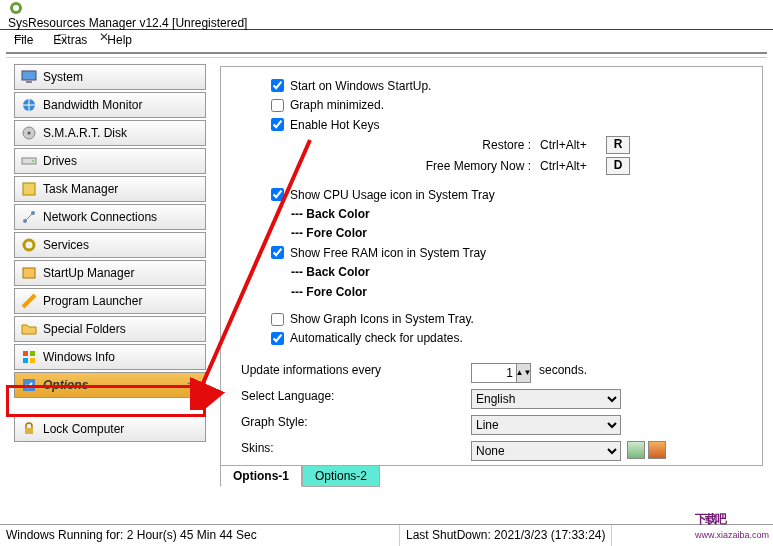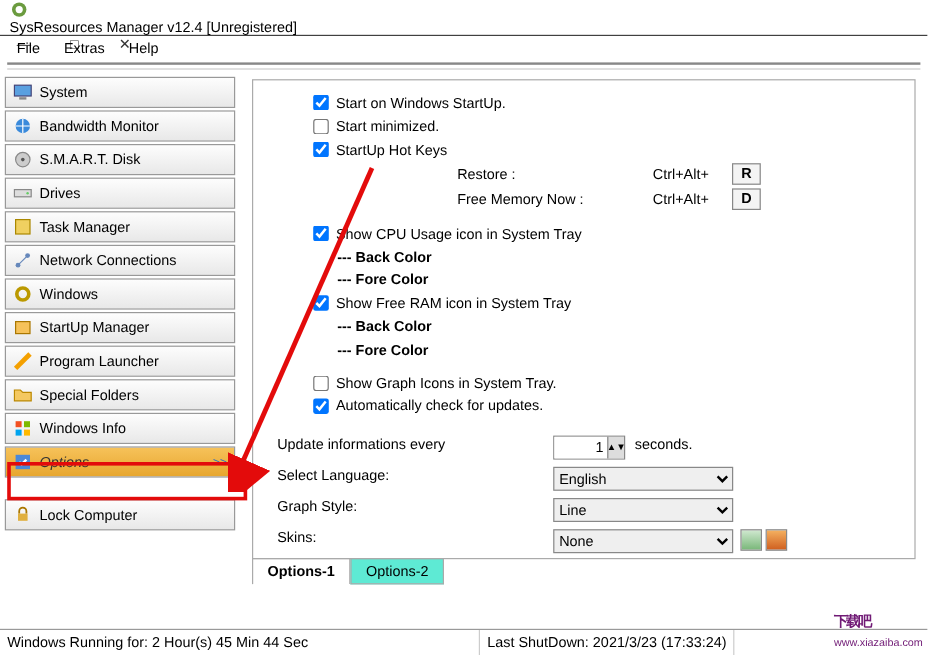--- a/index.html
+++ b/index.html
@@ -6,33 +6,33 @@
 body { width: 773px; height: 546px; background: #fff; overflow: hidden; position: relative; }
 .titlebar { height: 30px; display: flex; align-items: flex-start; padding: 0 8px; border-bottom: 1px solid #404040; flex-direction: column; }
 .titlebar .icon { width: 16px; height: 16px; margin-right: 6px; }
 .titlebar .title { flex: 1; }
 .winbtns { display: flex; gap: 18px; margin-right: 4px; font-size: 14px; color: #333; }
 .winbtns span { width: 24px; text-align: center; cursor: default; }
 .menubar { height: 20px; display: flex; align-items: center; padding: 0 8px; gap: 8px; }
 .menubar span { padding: 2px 6px; }
 .rule { height: 6px; border-top: 2px solid #888; border-bottom: 1px solid #ccc; margin: 2px 6px; }
 .body { display: flex; height: 450px; }
-.sidebar { width: 200px; padding: 4px; display: flex; flex-direction: column; gap: 2px; }
+.sidebar { width: 200px; padding: 4px; display: flex; flex-direction: column; gap: 2px; margin-left: 10px; }
 .sbtn { height: 26px; display: flex; align-items: center; border: 1px solid #999; background: linear-gradient(#fdfdfd,#e8e8e8); padding: 0 6px; cursor: default; }
-.sbtn.selected { background: linear-gradient(#f6c25a,#e7a62e); font-style: italic; font-weight: 400; color: #333; }
+.sbtn.selected { background: linear-gradient(#f6c25a,#e7a62e); font-style: italic; font-weight: 700; color: #333; }
 .sbtn .sicon { width: 16px; height: 16px; margin-right: 6px; display: inline-block; }
 .sbtn .chevrons { margin-left: auto; color: #2a6bc4; font-size: 10px; }
 .highlight-box { border: 3px solid #e30b0b; position: absolute; left: 6px; top: 385px; width: 200px; height: 32px; pointer-events: none; }
 .main { flex: 1; padding: 6px 10px 0 10px; position: relative; }
 .panel { border: 1px solid #aaa; height: 400px; padding: 10px 10px 4px 50px; display: flex; flex-direction: column; gap: 2px; position: relative; font-size: 13px; }
 .row { display: flex; align-items: center; height: 18px; }
 .row input[type=checkbox] { margin-right: 6px; }
 .indent { margin-left: 20px; font-weight: bold; }
 .hkrow { display: flex; align-items: center; margin-left: 120px; height: 20px; }
-.hkrow .lbl { width: 140px; margin-right: 23px; }
+.hkrow .lbl { width: 140px; text-align: right; margin-right: 9px; }
 .hkrow .combo { width: 60px; }
 .hkrow .keybox { width: 24px; height: 18px; border: 1px solid #888; background: #f4f4f4; text-align: center; font-weight: bold; margin-left: 6px; }
 .formrow { display: flex; align-items: flex-start; margin-top: 4px; }
 .formrow .flabel { width: 230px; }
 .formrow select, .formrow .spin { width: 150px; height: 20px; border: 1px solid #888; font-size: 12px; }
 .formrow .spin { width: 60px; display: flex; }
 .formrow .spin input { flex: 1; border: none; text-align: right; padding-right: 3px; width: 40px; }
 .formrow .spin .arrow { width: 14px; background: #ddd; border-left: 1px solid #888; font-size: 8px; display: flex; flex-direction: column; justify-content: center; align-items: center; }
 .tabs { display: flex; margin-top: -1px; align-items: flex-end; }
 .tab { border: 1px solid #aaa; padding: 3px 12px; background: #5eead4; }
@@ -112,21 +112,21 @@
             <circle cx="4" cy="12" r="2" fill="#68b"></circle>
             <circle cx="12" cy="4" r="2" fill="#68b"></circle>
             <path d="M4 12L12 4" stroke="#68b"></path>
           </svg></span>
         <span>Network Connections</span>
       </div>
     <div class="sbtn">
         <span class="sicon"><svg viewBox="0 0 16 16">
             <circle cx="8" cy="8" r="5" fill="none" stroke="#b90" stroke-width="3"></circle>
           </svg></span>
-        <span>Windows</span>
+        <span>Services</span>
       </div>
     <div class="sbtn">
         <span class="sicon"><svg viewBox="0 0 16 16">
             <rect x="2" y="3" width="12" height="10" fill="#f6c25a" stroke="#a70"></rect>
           </svg></span>
         <span>StartUp Manager</span>
       </div>
     <div class="sbtn">
         <span class="sicon"><svg viewBox="0 0 16 16">
             <path d="M2 14L14 2" stroke="#f4a000" stroke-width="4"></path>
@@ -167,25 +167,25 @@
   </div>
 
   <div class="main">
     <div class="panel">
       <div class="row">
           <input type="checkbox" checked="" style="">
           <span>Start on Windows StartUp.</span>
         </div>
       <div class="row">
           <input type="checkbox" style="">
-          <span>Start minimized.</span>
-        </div>
-      <div class="row">
-          <input type="checkbox" checked="" style="">
-          <span>StartUp Hot Keys</span>
+          <span>Graph minimized.</span>
+        </div>
+      <div class="row">
+          <input type="checkbox" checked="" style="">
+          <span>Enable Hot Keys</span>
         </div>
       <div class="hkrow">
           <span class="lbl">Restore :</span>
           <span class="combo">Ctrl+Alt+</span>
           <span class="keybox">R</span>
         </div>
       <div class="hkrow">
           <span class="lbl">Free Memory Now :</span>
           <span class="combo">Ctrl+Alt+</span>
           <span class="keybox">D</span>

